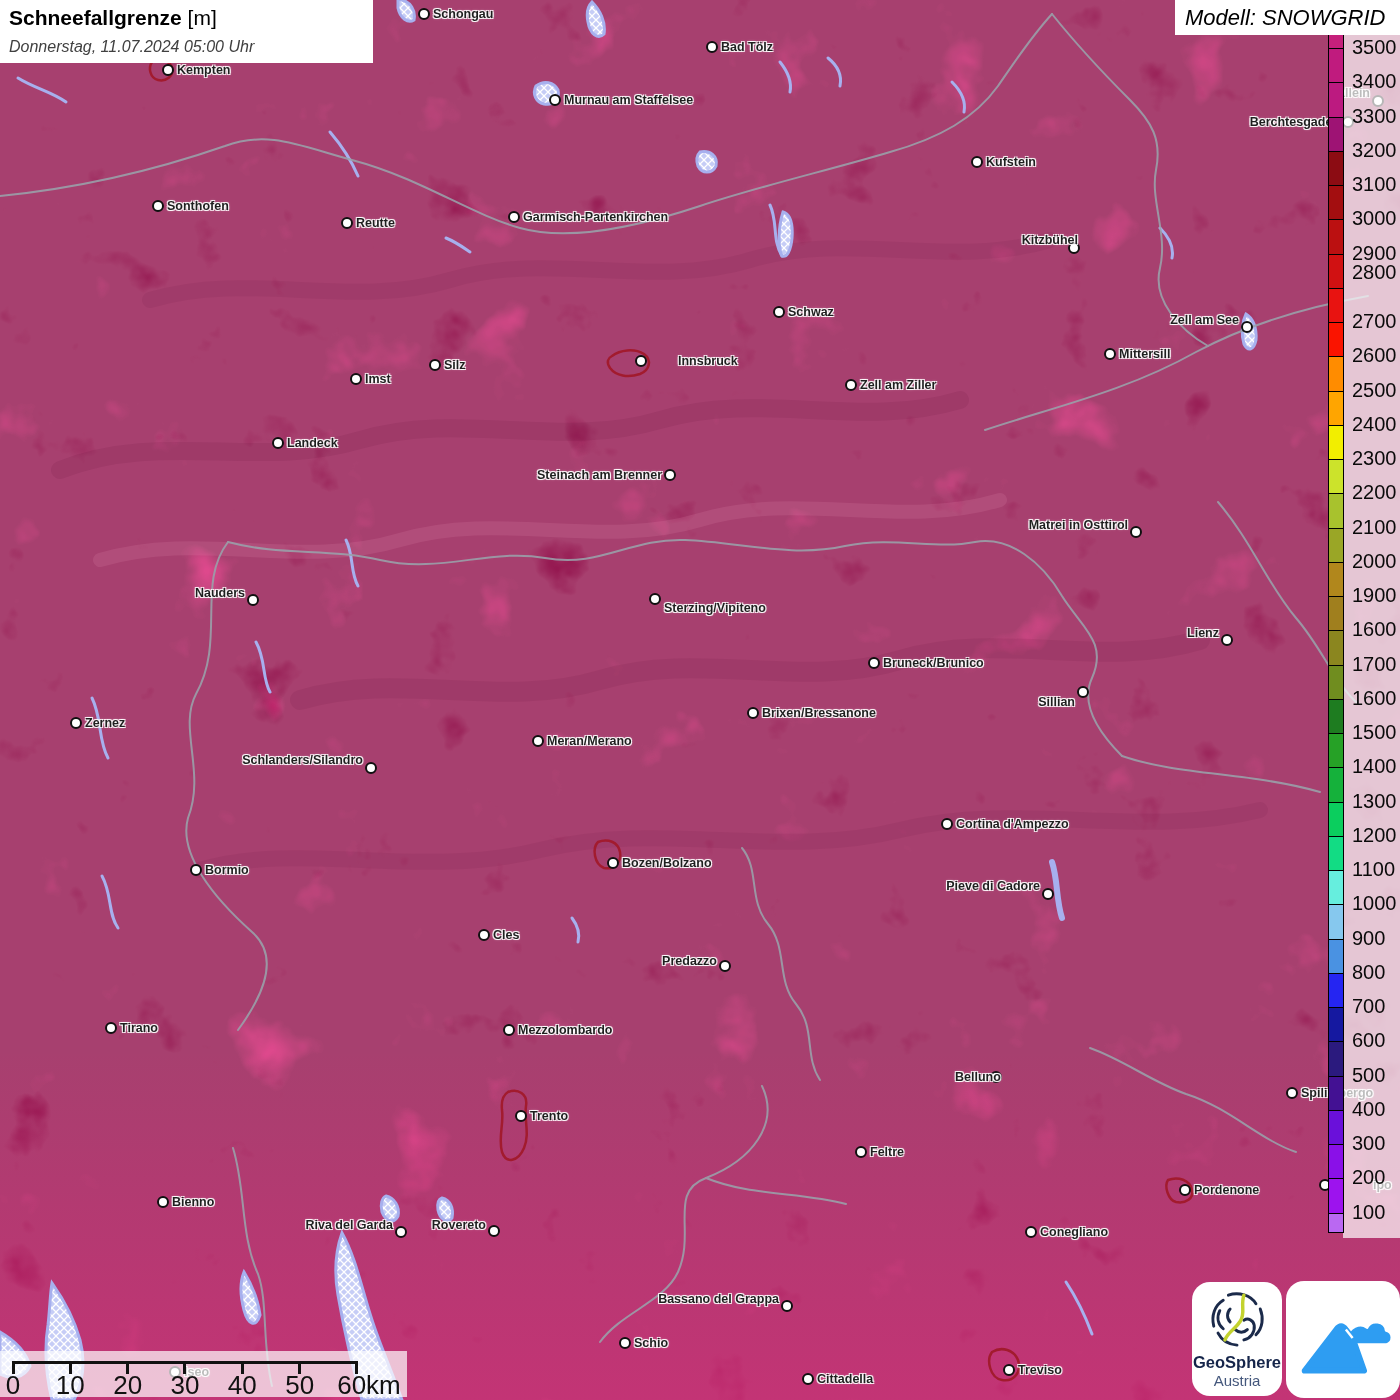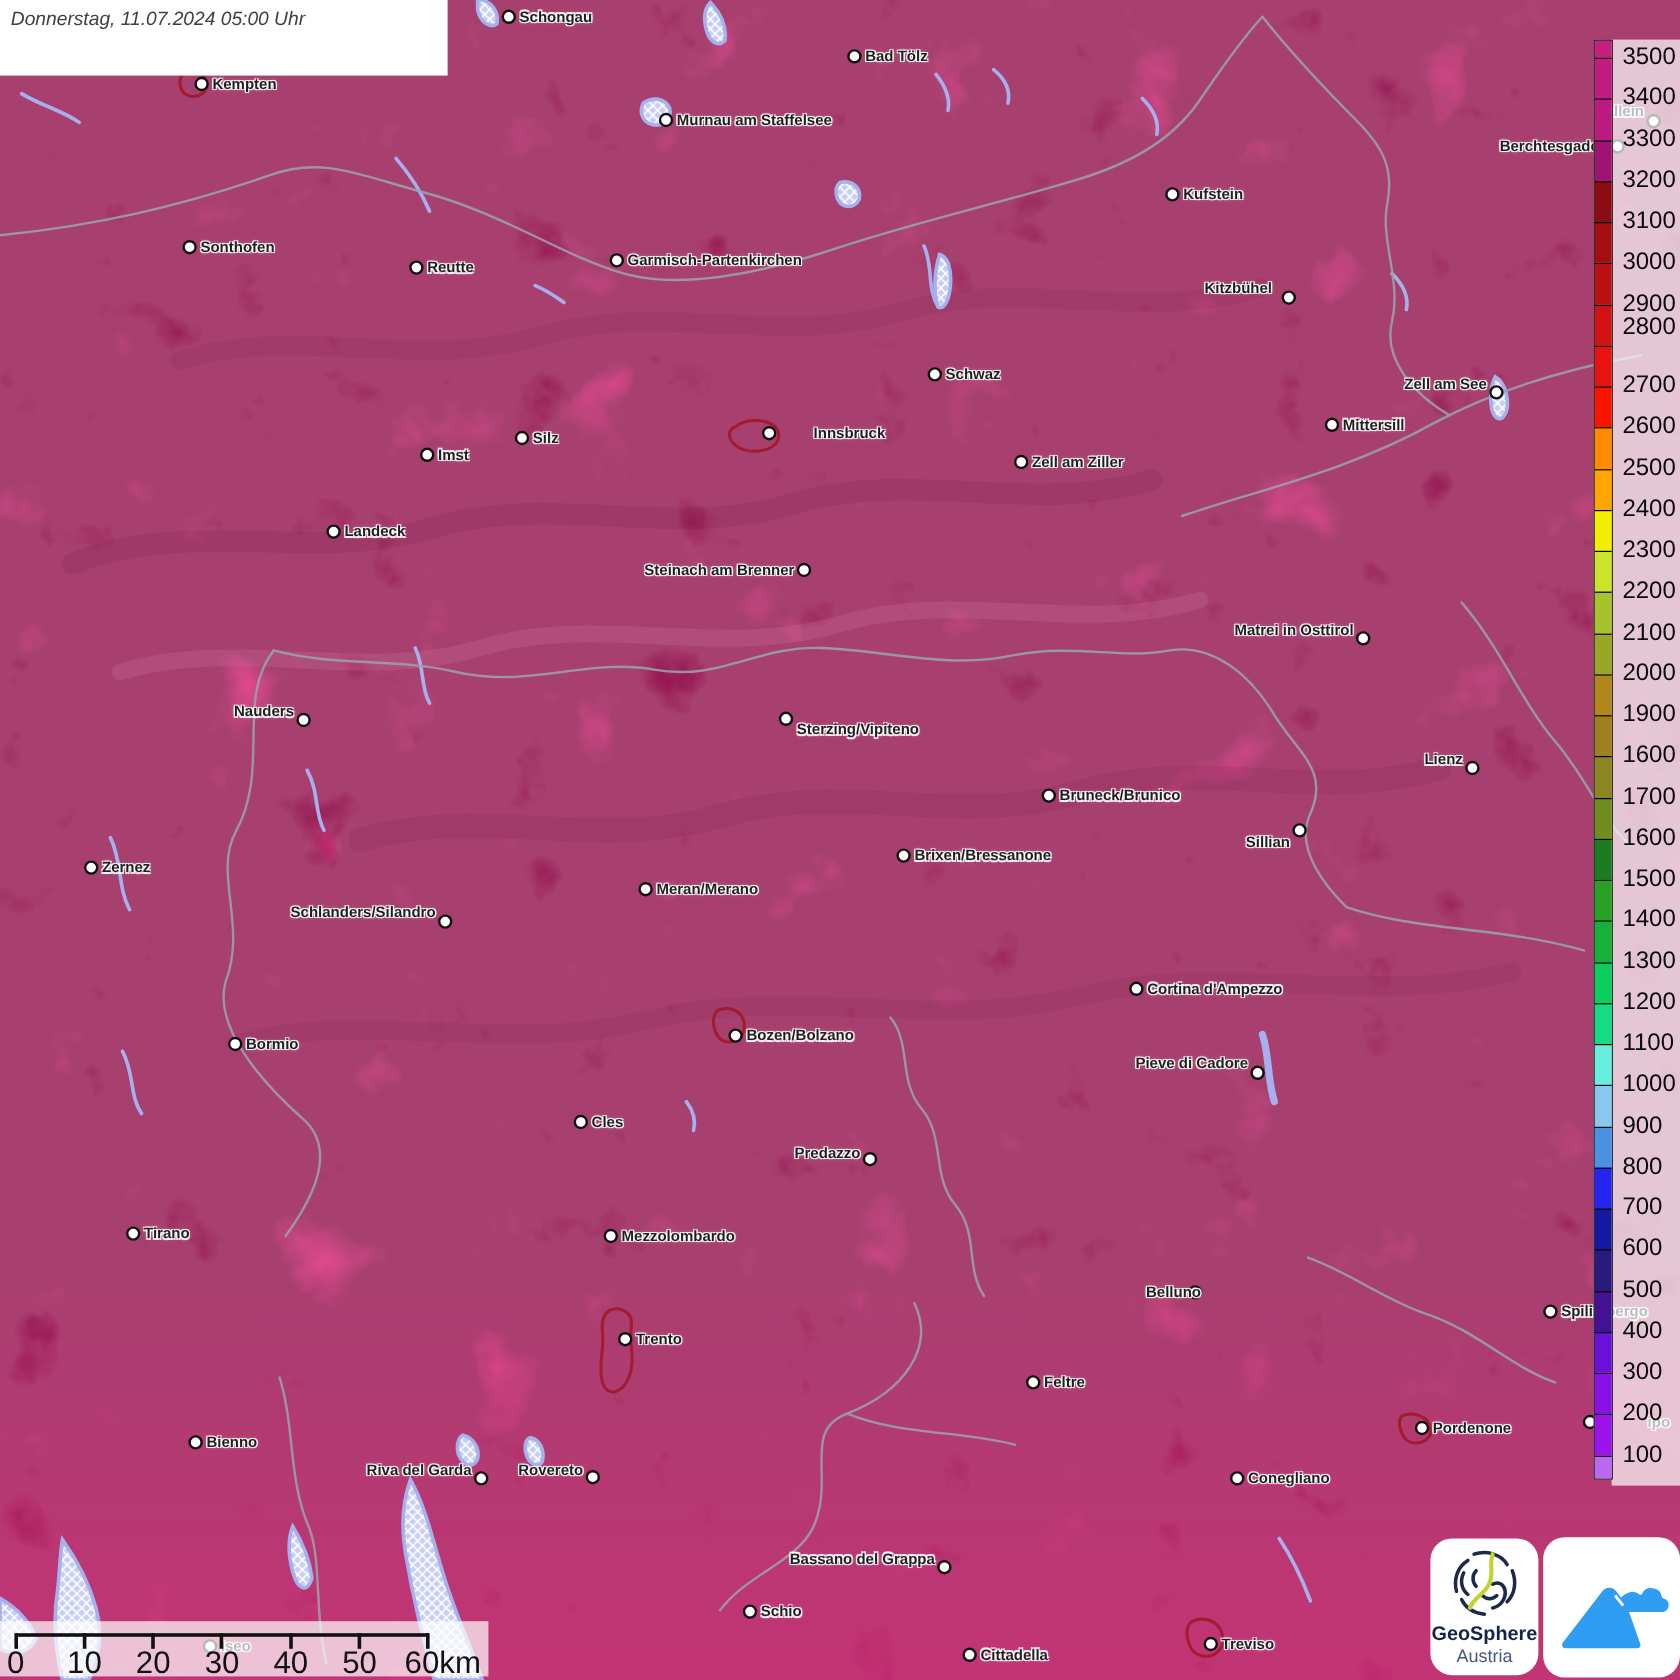--- a/index.html
+++ b/index.html
@@ -164,21 +164,21 @@
       <div class="city-label" style="top: 122px; right: 60px; text-align: right;">Berchtesgaden</div>
       <div class="city-dot" style="left: 971px; top: 156px;"></div>
       <div class="city-label" style="top: 162px; left: 986px;">Kufstein</div>
       <div class="city-dot" style="left: 152px; top: 200px;"></div>
       <div class="city-label" style="top: 206px; left: 167px;">Sonthofen</div>
       <div class="city-dot" style="left: 508px; top: 211px;"></div>
       <div class="city-label" style="top: 217px; left: 523px;">Garmisch-Partenkirchen</div>
       <div class="city-dot" style="left: 341px; top: 217px;"></div>
       <div class="city-label" style="top: 223px; left: 356px;">Reutte</div>
       <div class="city-dot" style="left: 1068px; top: 242px;"></div>
-      <div class="city-label" style="top: 240px; right: 340px; text-align: right;">Kitzbühel</div>
+      <div class="city-label" style="top: 240px; right: 322px; text-align: right;">Kitzbühel</div>
       <div class="city-dot" style="left: 773px; top: 306px;"></div>
       <div class="city-label" style="top: 312px; left: 788px;">Schwaz</div>
       <div class="city-dot" style="left: 1241px; top: 321px;"></div>
       <div class="city-label" style="top: 320px; right: 161px; text-align: right;">Zell am See</div>
       <div class="city-dot" style="left: 1104px; top: 348px;"></div>
       <div class="city-label" style="top: 354px; left: 1119px;">Mittersill</div>
       <div class="city-dot" style="left: 635px; top: 355px;"></div>
       <div class="city-label" style="top: 361px; left: 650px; padding-left: 28px;">Innsbruck</div>
       <div class="city-dot" style="left: 429px; top: 359px;"></div>
       <div class="city-label" style="top: 365px; left: 444px;">Silz</div>
@@ -331,23 +331,28 @@
         <div class="cb-label" style="top: 995px;">700</div>
         <div class="cb-label" style="top: 1029.25px;">600</div>
         <div class="cb-label" style="top: 1063.5px;">500</div>
         <div class="cb-label" style="top: 1097.75px;">400</div>
         <div class="cb-label" style="top: 1132px;">300</div>
         <div class="cb-label" style="top: 1166.25px;">200</div>
         <div class="cb-label" style="top: 1200.5px;">100</div>
       </div>
 
     <div id="title-box">
+      <div id="title-line1">
+        <span>Schneefallgrenze</span>
+        <span class="unit">[m]</span>
+      </div>
       <div id="title-line2">Donnerstag, 11.07.2024 05:00 Uhr</div>
     </div>
 
+    <div id="model-box">Modell: SNOWGRID</div>
 
     <div id="scalebar" class="panel">
       <div id="sb-line"></div>
       <div id="sb-ticks">
           <div class="sb-tick" style="left: 11.5px;"></div>
           <div class="sb-num" style="left: 13px;">0</div>
           <div class="sb-tick" style="left: 68.83px;"></div>
           <div class="sb-num" style="left: 70.33px;">10</div>
           <div class="sb-tick" style="left: 126.16px;"></div>
           <div class="sb-num" style="left: 127.66px;">20</div>

